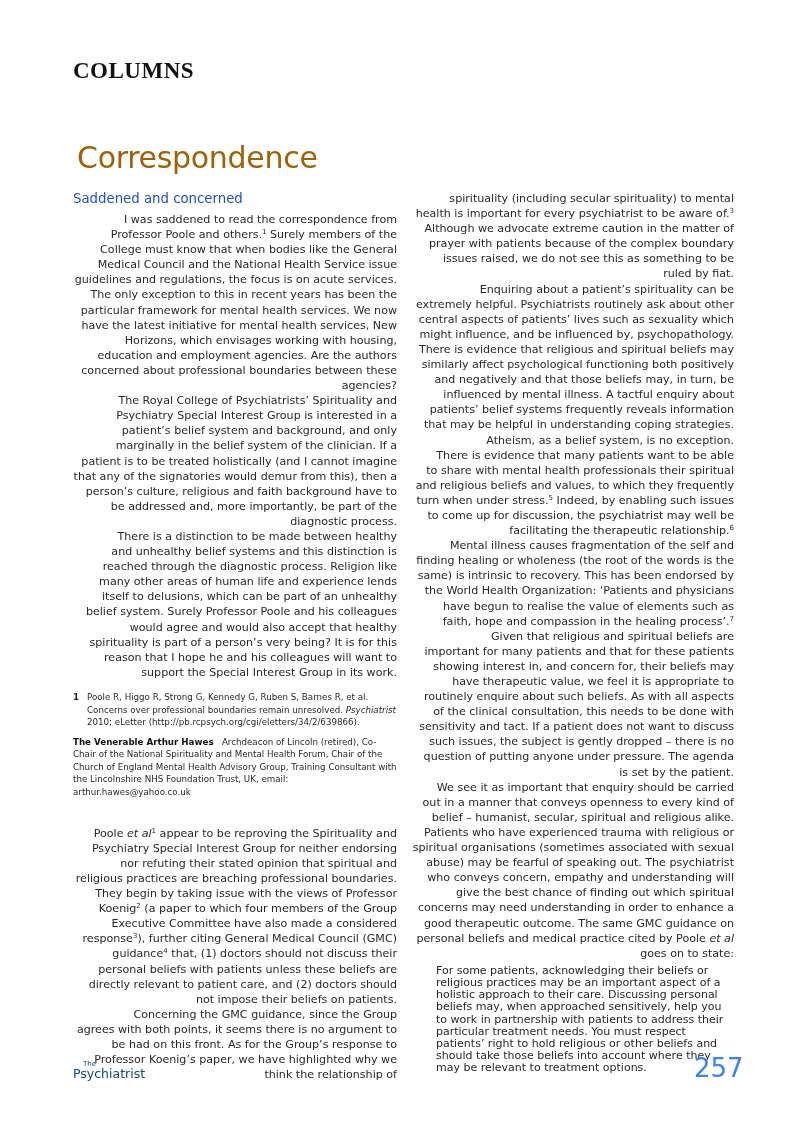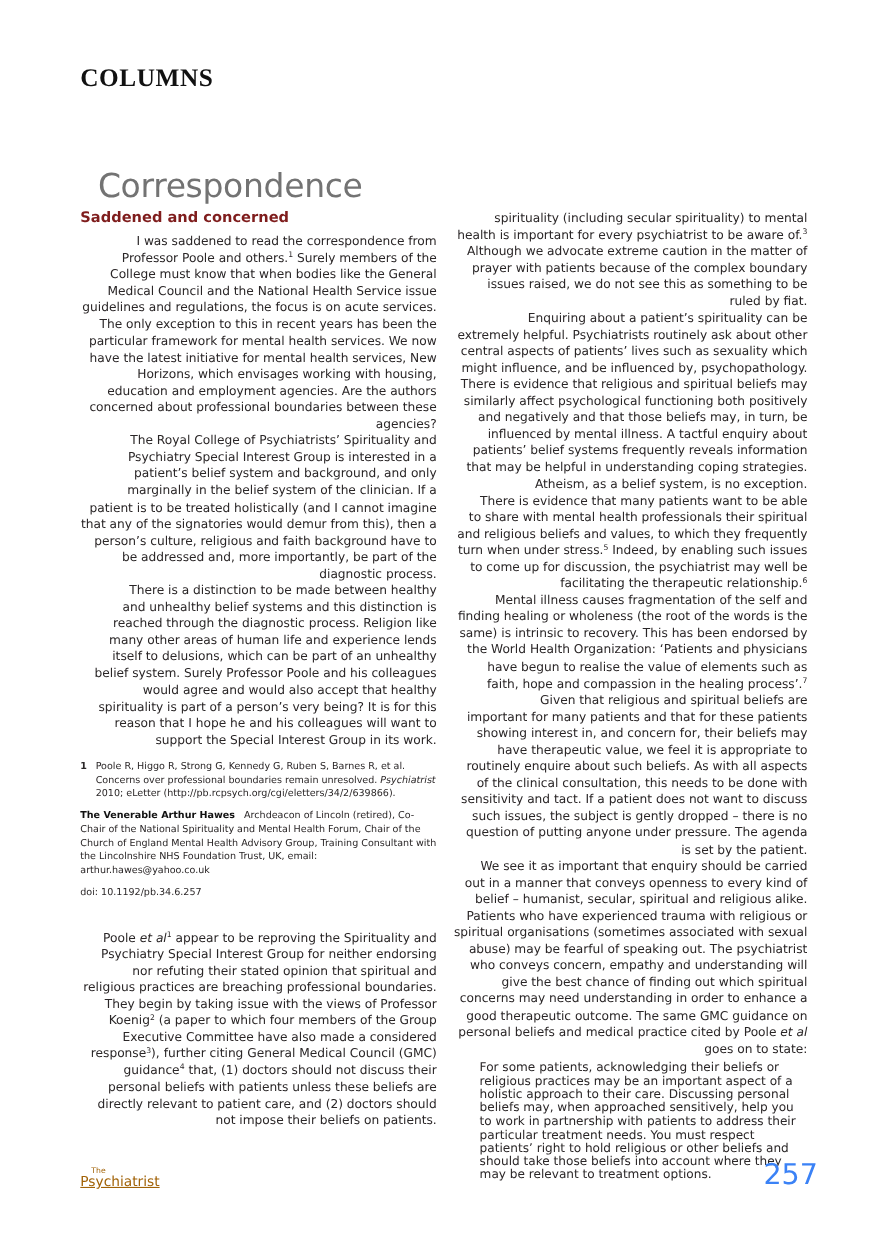--- a/index.html
+++ b/index.html
@@ -1,34 +1,34 @@
 <!DOCTYPE html>
 <html><head>
 <meta charset="utf-8">
 <style>
   html, body { margin: 0; padding: 0; background: #ffffff; }
   body { width: 800px; height: 1133px; position: relative; overflow: hidden; color: #231f20; font-family: "DejaVu Sans", sans-serif; }
   .section-label { position: absolute; left: 73px; top: 58px; font-family: Liberation Serif, serif; font-weight: bold; font-size: 23px; letter-spacing: 0.5px; color: #111; margin: 0; }
-  .page-title { position: absolute; left: 73px; top: 136px; font-family: "DejaVu Sans", sans-serif; font-weight: normal; font-size: 30px; color: #737373; margin: 16px; letter-spacing: -0.3px; }
+  .page-title { position: absolute; left: 73px; top: 136px; font-family: "DejaVu Sans", sans-serif; font-weight: normal; font-size: 30px; color: #a16207; margin: 4px; letter-spacing: -0.3px; }
   .col { position: absolute; width: 324px; font-size: 11.1px; line-height: 15.1px; color: #2a2627; }
   .col-left { left: 73px; top: 190px; }
   .col-right { left: 412px; top: 191px; width: 322px; }
   .col p { margin: 0; text-align: right; }
   .col p.indent { text-indent: 24px; }
-  h2.letter-title { font-size: 13.3px; font-weight: bold; margin: 0 0 5px 0; color: #7f1d1d; line-height: 17px; }
+  h2.letter-title { font-size: 13.3px; font-weight: normal; margin: 0 0 5px 0; color: #1d4ed8; line-height: 17px; }
   sup { font-size: 7px; line-height: 0; vertical-align: 4px; }
   .refs { margin-top: 11px; font-size: 8.7px; line-height: 12.6px; color: #2a2627; }
   .ref-item { display: flex; }
   .ref-num { font-weight: bold; width: 14px; flex: none; }
   .author-block { margin-top: 7px; font-size: 8.7px; line-height: 12.6px; }
   .author-name { font-weight: bold; color: #111; margin-top: 20px; }
   .doi { margin-top: 7px; font-size: 8.7px; line-height: 12px; }
   .second-letter { margin-top: 27px; }
   blockquote.quote { margin: 4px 0 6px 24px; font-size: 11px; line-height: 12.2px; color: #2a2627; }
-  .footer-logo { position: absolute; left: 73px; top: 1066px; font-size: 12.5px; color: #a16207; font-family: "DejaVu Sans", sans-serif; text-decoration: underline; }
+  .footer-logo { position: absolute; left: 73px; top: 1066px; font-size: 12.5px; color: #0c4a6e; font-family: "DejaVu Sans", sans-serif; }
   .footer-logo .the { position: absolute; left: 10px; top: -6px; font-size: 7px; }
   .page-number { position: absolute; left: 694px; top: 1053px; font-size: 26px; color: #3b82f6; font-family: "DejaVu Sans", sans-serif; }
 </style>
 </head>
 <body>
 
 <h1 class="section-label">COLUMNS</h1>
 <h1 class="page-title">Correspondence</h1>
 
 <div class="col col-left">
@@ -41,25 +41,25 @@
     <div class="refs">
       <div class="ref-item">
         <span class="ref-num">1</span>
         <span><span>Poole R, Higgo R, Strong G, Kennedy G, Ruben S, Barnes R, et al. Concerns over professional boundaries remain unresolved. </span><i>Psychiatrist</i><span> 2010; eLetter (http://pb.rcpsych.org/cgi/eletters/34/2/639866).</span></span>
       </div>
     </div>
 
     <div class="author-block">
       <span class="author-name">The Venerable Arthur Hawes</span>&nbsp;&nbsp;&nbsp;<span>Archdeacon of Lincoln (retired), Co-Chair of the National Spirituality and Mental Health Forum, Chair of the Church of England Mental Health Advisory Group, Training Consultant with the Lincolnshire NHS Foundation Trust, UK, email: arthur.hawes@yahoo.co.uk</span>
     </div>
-    <div class="doi">doi: 10.1192/pb.34.6.257</div>
   </article>
 
   <article class="second-letter">
     <p><span>Poole </span><i>et al</i><sup>1</sup><span> appear to be reproving the Spirituality and Psychiatry Special Interest Group for neither endorsing nor refuting their stated opinion that spiritual and religious practices are breaching professional boundaries. They begin by taking issue with the views of Professor Koenig</span><sup>2</sup><span> (a paper to which four members of the Group Executive Committee have also made a considered response</span><sup>3</sup><span>), further citing General Medical Council (GMC) guidance</span><sup>4</sup><span> that, (1) doctors should not discuss their personal beliefs with patients unless these beliefs are directly relevant to patient care, and (2) doctors should not impose their beliefs on patients.</span></p>
+    <p class="indent">Concerning the GMC guidance, since the Group agrees with both points, it seems there is no argument to be had on this front. As for the Group’s response to Professor Koenig’s paper, we have highlighted why we think the relationship of</p>
   </article>
 </div>
 
 <div class="col col-right">
   <p><span>spirituality (including secular spirituality) to mental health is important for every psychiatrist to be aware of.</span><sup>3</sup><span> Although we advocate extreme caution in the matter of prayer with patients because of the complex boundary issues raised, we do not see this as something to be ruled by fiat.</span></p>
   <p class="indent">Enquiring about a patient’s spirituality can be extremely helpful. Psychiatrists routinely ask about other central aspects of patients’ lives such as sexuality which might influence, and be influenced by, psychopathology. There is evidence that religious and spiritual beliefs may similarly affect psychological functioning both positively and negatively and that those beliefs may, in turn, be influenced by mental illness. A tactful enquiry about patients’ belief systems frequently reveals information that may be helpful in understanding coping strategies. Atheism, as a belief system, is no exception.</p>
   <p class="indent"><span>There is evidence that many patients want to be able to share with mental health professionals their spiritual and religious beliefs and values, to which they frequently turn when under stress.</span><sup>5</sup><span> Indeed, by enabling such issues to come up for discussion, the psychiatrist may well be facilitating the therapeutic relationship.</span><sup>6</sup></p>
   <p class="indent"><span>Mental illness causes fragmentation of the self and finding healing or wholeness (the root of the words is the same) is intrinsic to recovery. This has been endorsed by the World Health Organization: ‘Patients and physicians have begun to realise the value of elements such as faith, hope and compassion in the healing process’.</span><sup>7</sup></p>
   <p class="indent">Given that religious and spiritual beliefs are important for many patients and that for these patients showing interest in, and concern for, their beliefs may have therapeutic value, we feel it is appropriate to routinely enquire about such beliefs. As with all aspects of the clinical consultation, this needs to be done with sensitivity and tact. If a patient does not want to discuss such issues, the subject is gently dropped – there is no question of putting anyone under pressure. The agenda is set by the patient.</p>
   <p class="indent"><span>We see it as important that enquiry should be carried out in a manner that conveys openness to every kind of belief – humanist, secular, spiritual and religious alike. Patients who have experienced trauma with religious or spiritual organisations (sometimes associated with sexual abuse) may be fearful of speaking out. The psychiatrist who conveys concern, empathy and understanding will give the best chance of finding out which spiritual concerns may need understanding in order to enhance a good therapeutic outcome. The same GMC guidance on personal beliefs and medical practice cited by Poole </span><i>et al</i><span> goes on to state:</span></p>

